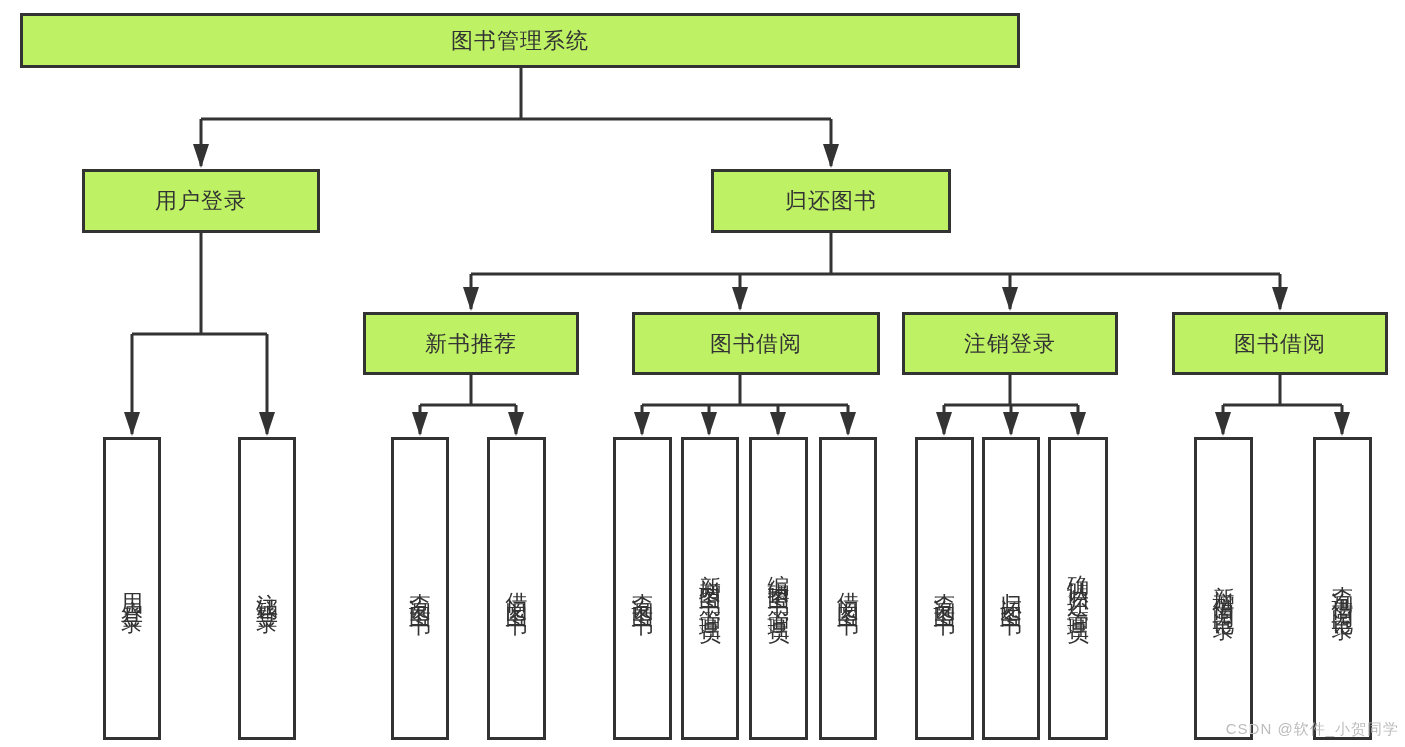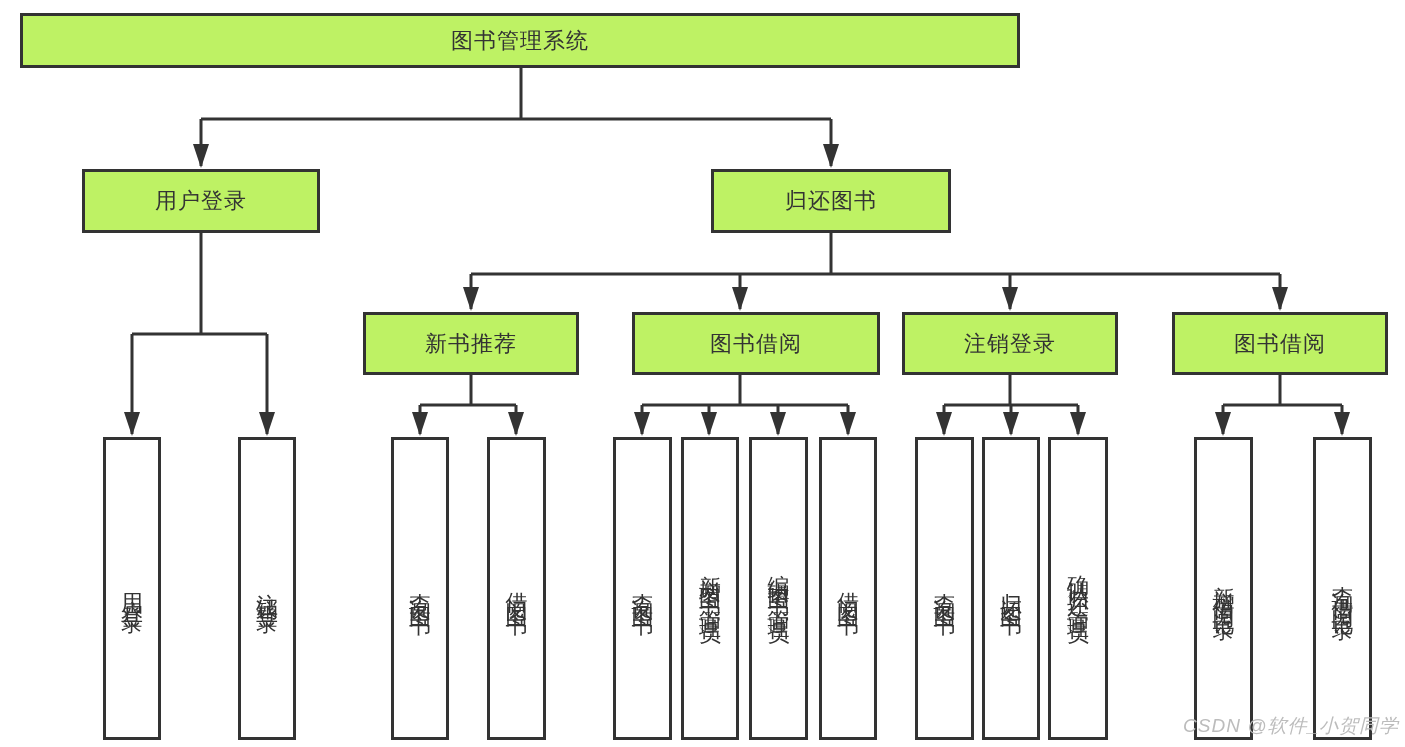--- a/index.html
+++ b/index.html
@@ -51,25 +51,24 @@
     font-size: 22px;
     line-height: 1;
     letter-spacing: 7px;
     color: #333333;
     white-space: nowrap;
   }
   .watermark {
     position: absolute;
     right: 6px;
     bottom: 8px;
-    font-size: 19px;
+    font-size: 15px;
     color: #bcbcbc;
     letter-spacing: 1px;
     white-space: nowrap;
-    font-style: italic;
   }
   
   .pos-root   { left: 20px;   top: 13px;  width: 1000px; height: 55px; }
   .pos-login  { left: 82px;   top: 169px; width: 238px;  height: 64px; }
   .pos-mgmt   { left: 711px;  top: 169px; width: 240px;  height: 64px; }
   .pos-l3-0   { left: 363px;  top: 312px; width: 216px;  height: 63px; }
   .pos-l3-1   { left: 632px;  top: 312px; width: 248px;  height: 63px; }
   .pos-l3-2   { left: 902px;  top: 312px; width: 216px;  height: 63px; }
   .pos-l3-3   { left: 1172px; top: 312px; width: 216px;  height: 63px; }
   .pos-g1-0 { left: 103px;  width: 58px; }

